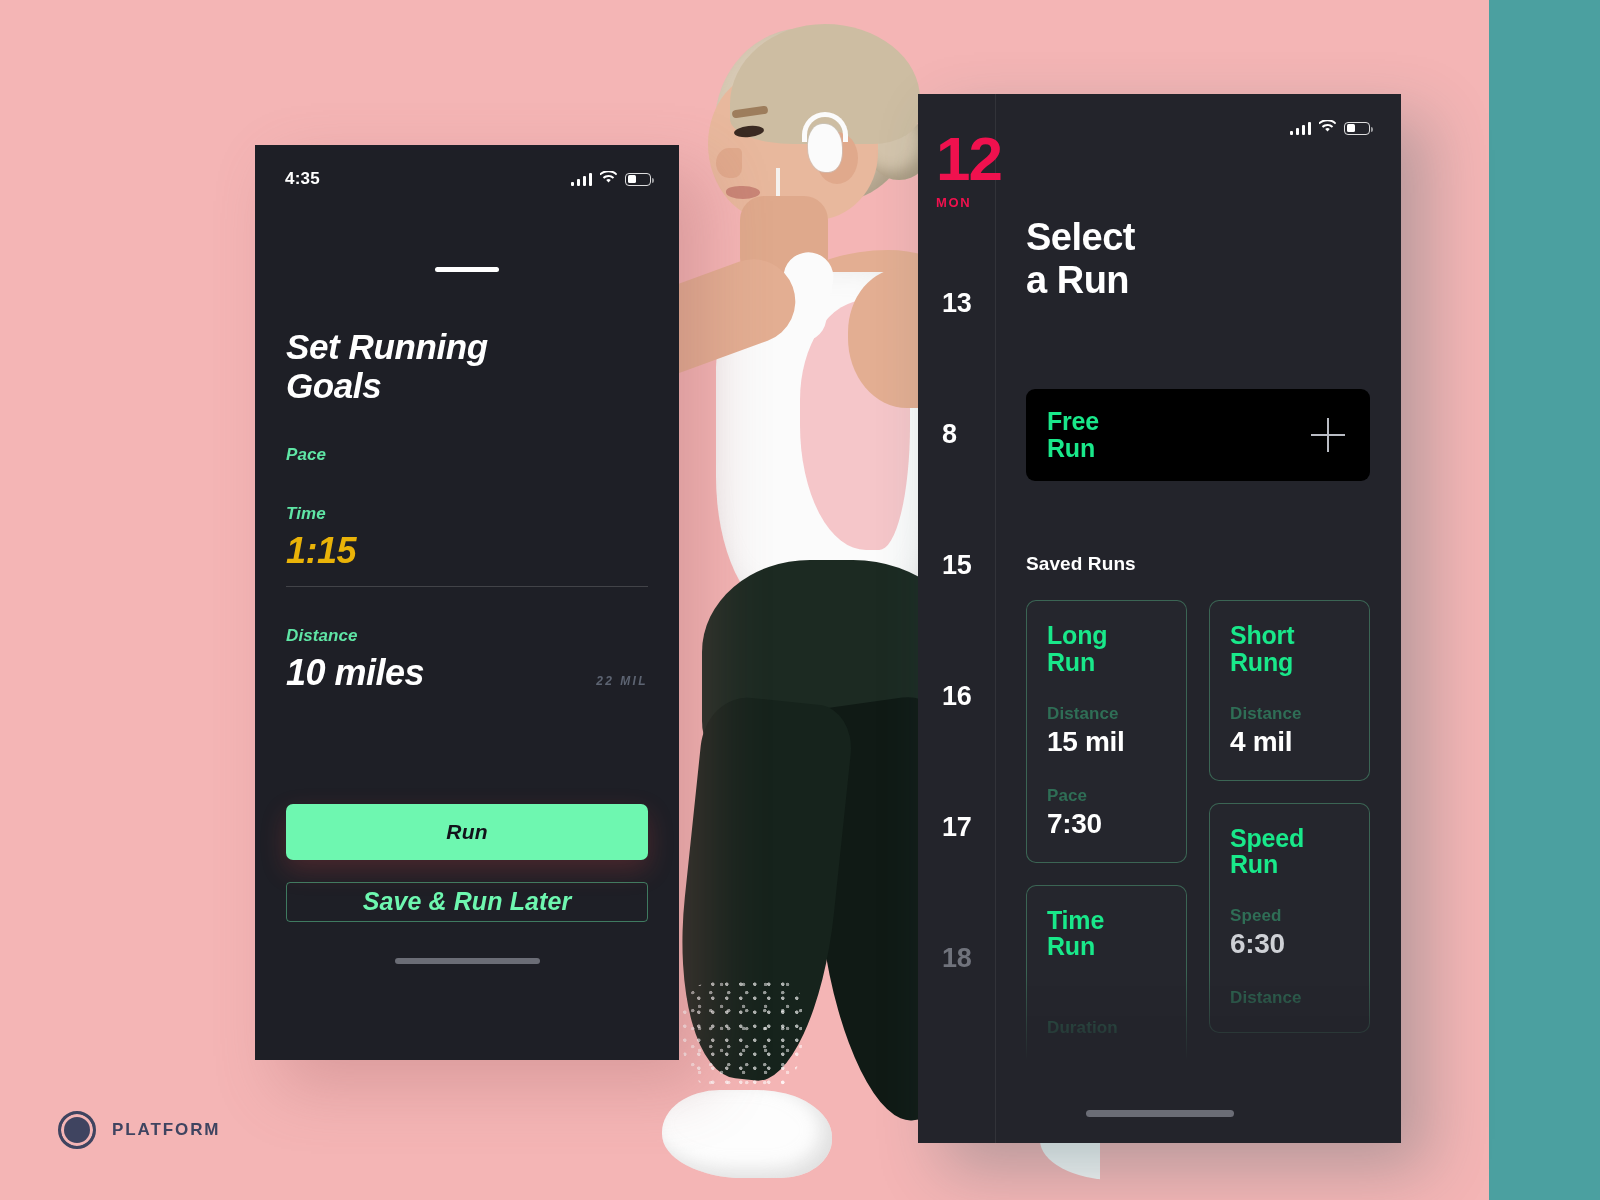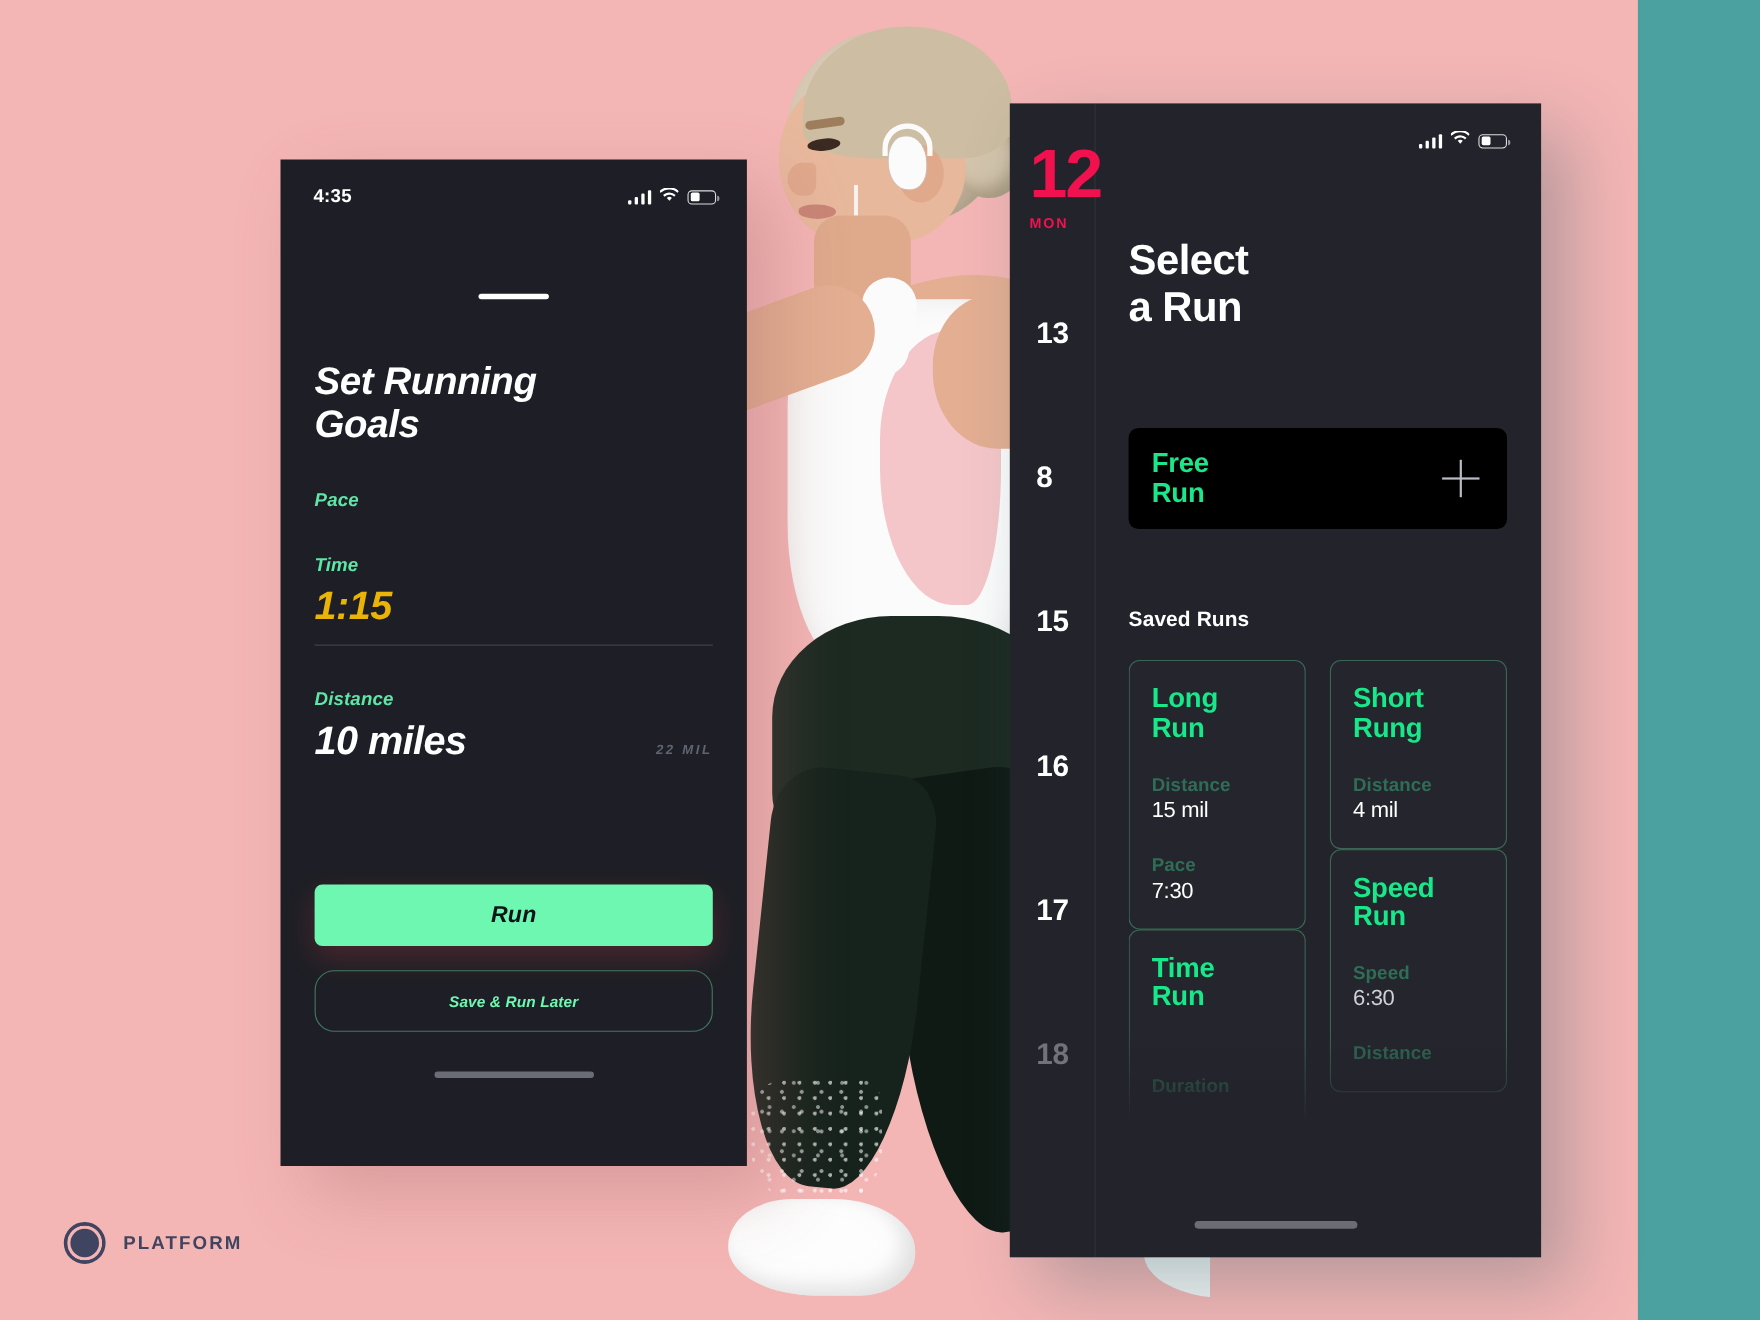--- a/index.html
+++ b/index.html
@@ -177,23 +177,23 @@
   .field-hint{ font-size:12px; font-weight:bold; color:#5d6472; letter-spacing:2.4px;}
   .field.no-rule .field-row{ border-bottom:none; }
 
   .btn-primary{
     margin-top:96px; height:56px; background:#6ef7b0; color:#12131a;
     border-radius:7px; display:flex; align-items:center; justify-content:center;
     font-size:21px; font-weight:bold; letter-spacing:.2px;
     box-shadow:0 10px 26px rgba(230,70,70,.22);
   }
   .btn-ghost{
-    margin-top:22px; height:56px; border:1px solid rgba(110,247,176,.42);
-    border-radius:18px; display:flex; align-items:center; justify-content:center;
-    color:#6ef7b0; font-size:14px; font-weight:bold; letter-spacing:.1px;
+    margin-top:22px; height:40px; border:1px solid rgba(110,247,176,.42);
+    border-radius:4px; display:flex; align-items:center; justify-content:center;
+    color:#6ef7b0; font-size:25px; font-weight:bold; letter-spacing:.1px;
   }
   .home-ind{
     width:145px; height:6px; background:#6b6d76; border-radius:4px;
     margin:36px auto 0;
   }
 
   
   .rp-flex{ display:flex; height:100%; }
   .daterail{
     width:78px; flex:0 0 78px; padding-top:41px; position:relative;
@@ -240,32 +240,32 @@
   .plus::after{ top:50%; left:0; height:2px; width:34px; margin-top:-1px;}
 
   .saved-label{
     margin-top:72px; font-size:19px; font-weight:bold; letter-spacing:.1px;
   }
   .cards{
     display:flex; gap:22px; margin-top:25px;
     -webkit-mask-image:linear-gradient(to bottom, #000 0%, #000 78%, rgba(0,0,0,0) 97%);
     mask-image:linear-gradient(to bottom, #000 0%, #000 78%, rgba(0,0,0,0) 97%);
   }
-  .col{ flex:1; display:flex; flex-direction:column; }
+  .col{ flex:1; display:flex; flex-direction:column; gap:22px; }
   .card{
     border:1px solid rgba(110,247,176,.30); border-radius:10px;
     padding:21px 20px 22px; background:rgba(255,255,255,.012);
   }
   .card-title{
     color:#19e88a; font-size:25px; font-weight:bold; line-height:1.07;
     letter-spacing:-.2px; white-space:pre-line;
   }
   .stat{ margin-top:28px; }
   .stat-label{ color:#2f6e56; font-size:17px; font-weight:bold; letter-spacing:.1px;}
-  .stat-value{ font-size:20px; font-weight:normal; margin-top:2px; letter-spacing:-.3px;}
+  .stat-value{ font-size:28px; font-weight:bold; margin-top:2px; letter-spacing:-.3px;}
   .stat-value.soft{ color:#cfd1d6; }
   .rp-home{
     position:absolute; left:0; right:0; bottom:26px;
     display:flex; justify-content:center; pointer-events:none;
   }
   .rp-home i{ display:block; width:148px; height:7px; background:#6b6d76; border-radius:4px; }
 
   
   .logo{
     position:absolute; left:58px; top:1111px;

